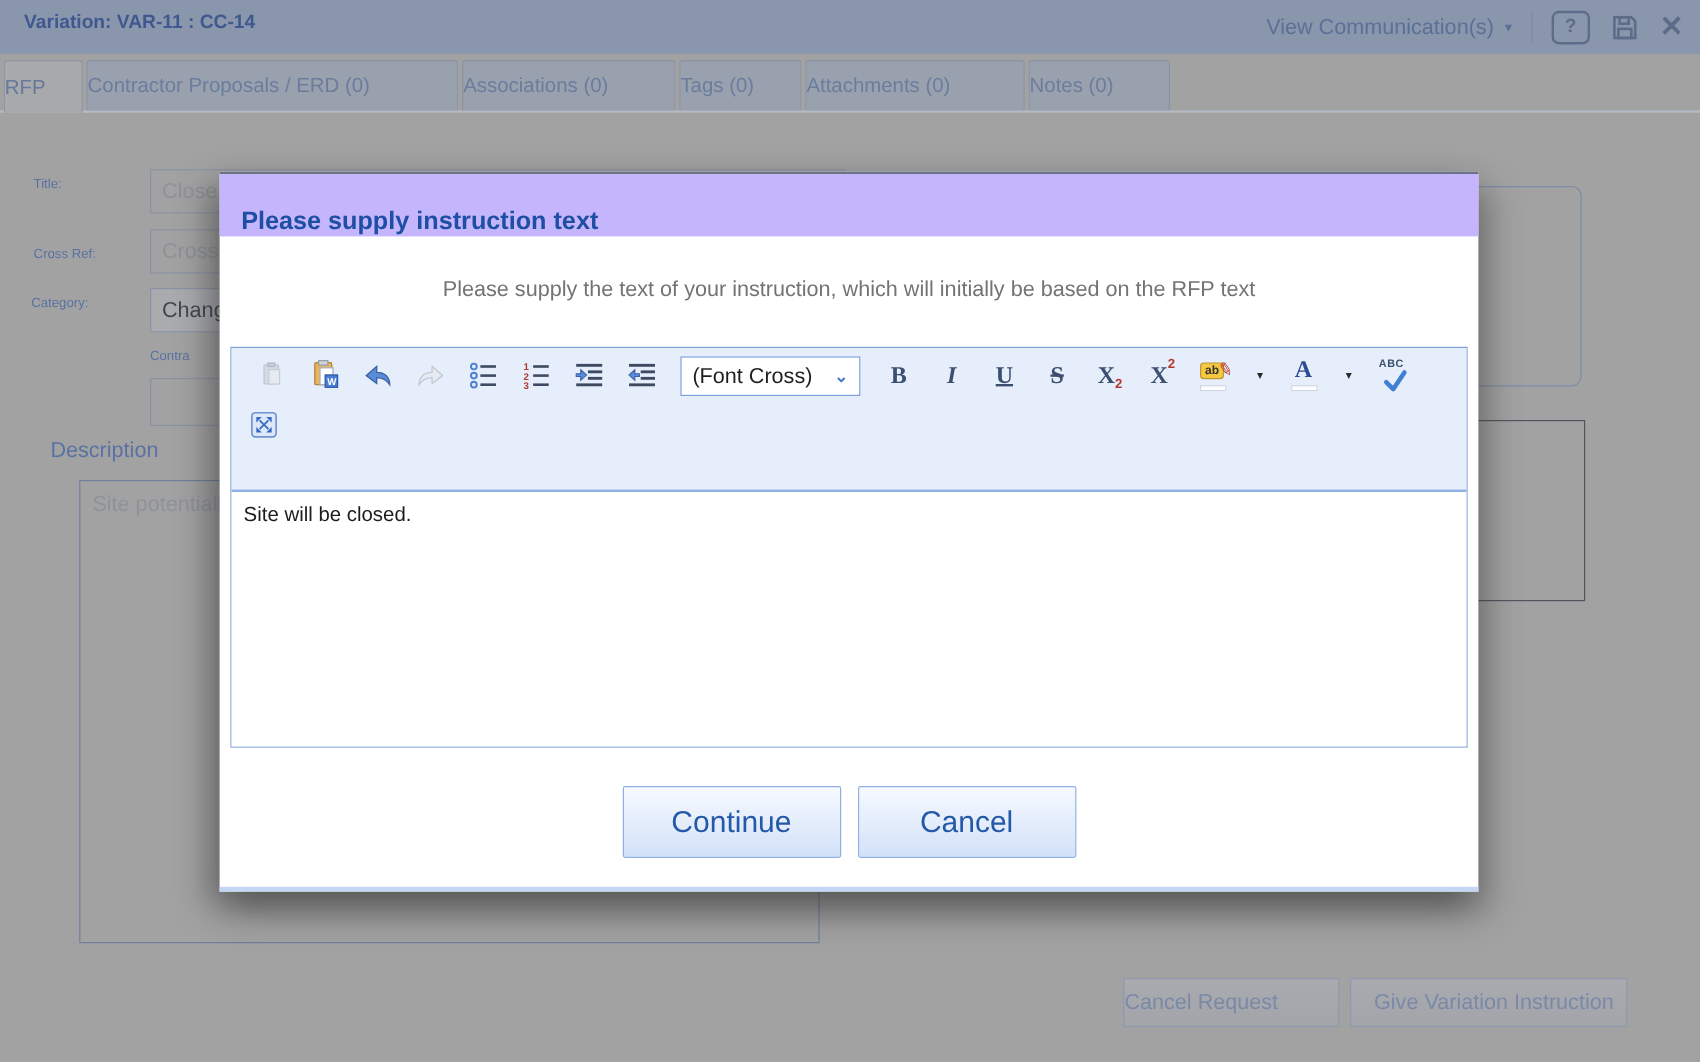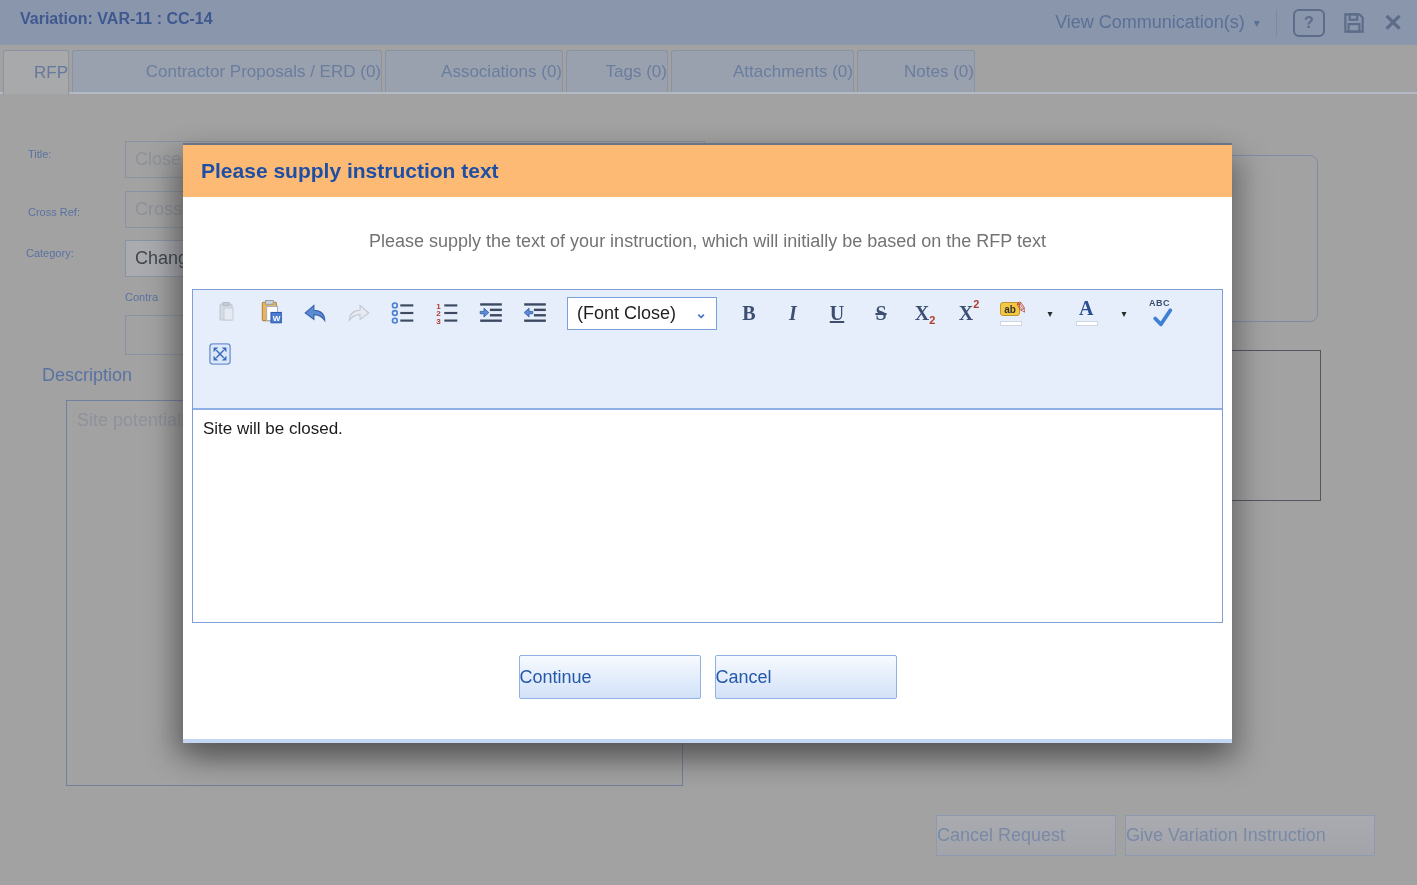--- a/index.html
+++ b/index.html
@@ -18,40 +18,40 @@
   .help-box { width:32px; height:28px; border:2px solid #5d6c89; border-radius:6px;
     color:#5d6c89; font-size:16px; font-weight:bold; display:flex; align-items:center; justify-content:center; }
   .hdr-icon { display:flex; align-items:center; justify-content:center; cursor:pointer; }
   .close-x { font-size:24px; color:#5d6c89; font-weight:bold; line-height:1; }
 
   
   .tabbar { position:absolute; left:0; top:52px; width:1417px; height:42px;
     border-bottom:2px solid #b4bac3; display:flex; align-items:flex-end; }
   .tab { height:42px; margin-left:3px; background:#99a1af; border:1px solid #8a93a3; border-bottom:none;
     border-radius:3px 3px 0 0; color:#6b7d9d; font-size:17px; display:flex; align-items:center;
-    justify-content:flex-end; cursor:pointer; }
+    justify-content:flex-start; cursor:pointer; }
   .tab.active { background:#a8a9ab; height:44px; margin-bottom:-2px; color:#66789b; z-index:2; }
 
   
   .bg-label { position:absolute; color:#5a72a2; font-size:11px; }
   .bg-input { position:absolute; border:1px solid #8a93a4; background:transparent;
     color:#8e9299; font-size:18px; display:flex; align-items:center; padding-left:9px; }
   .bg-select { background:#a9abaf; color:#41464e; }
   .bg-textarea { position:absolute; border:1px solid #70809c; color:#8e9299; font-size:18px;
     padding:9px 10px; background:transparent; }
   .bg-box-rounded { position:absolute; border:1px solid #7e8ca7; border-radius:8px; }
   .bg-box-square { position:absolute; border:1px solid #51565f; }
   .bg-btn { position:absolute; height:41px; border:1px solid #8e9ab0; color:#7a8aa6; font-size:18px;
     background:linear-gradient(#a9abb0,#a2a4a9); display:flex; align-items:center; justify-content:flex-start; cursor:pointer; }
 
   
   .modal { position:absolute; left:183px; top:143px; width:1049px; height:600px; background:#ffffff;
     border-top:2px solid #6b7485; border-bottom:4px solid #c3d6f4;
     box-shadow:-10px 12px 26px rgba(45,45,45,.45), 10px 16px 26px rgba(45,45,45,.35); z-index:10; }
-  .modal-header { width:100%; height:52px; background:#fdba74; display:flex; align-items:center; padding-left:18px; }
+  .modal-header { width:100%; height:52px; background:#c4b5fd; display:flex; align-items:flex-end; padding-left:18px; }
   .modal-title { font-size:21px; font-weight:bold; color:#1e4fa4; }
   .modal-message { position:absolute; left:0; top:86px; width:100%; text-align:center; color:#737373; font-size:18px; }
 
   
   .editor { position:absolute; left:9px; top:144px; width:1031px; height:334px; border:1px solid #7da0d8; }
   .toolbar { background:#e6eefb; border-bottom:2px solid #8fb0e4; height:120px; position:relative; }
   .tb-row1 { display:flex; align-items:center; height:46px; padding-left:12px; }
   .tb-row2 { display:flex; align-items:center; height:36px; padding-left:10px; }
   .tb-btn { width:44px; height:34px; display:flex; align-items:center; justify-content:center; cursor:pointer; }
   .tb-btn.narrow { width:30px; }
@@ -71,22 +71,22 @@
   .hl-pencil { position:absolute; right:-2px; top:-1px; font-size:15px; color:#bc3b2e; transform:rotate(12deg); }
   .underbar { position:absolute; left:0; bottom:0; width:22px; height:5px; background:#ffffff; border:1px solid #cfd6e2; }
   .fc-icon { position:relative; width:22px; height:26px; }
   .fc-a { position:absolute; left:3px; top:-3px; font-family:"Liberation Serif", serif; font-size:20px; font-weight:bold; color:#2b4d94; }
   .sc-icon { position:relative; width:28px; height:28px; }
   .sc-abc { position:absolute; left:2px; top:-1px; font-size:9px; font-weight:bold; color:#3c4f70; letter-spacing:.5px; }
   .editor-content { height:212px; background:#ffffff; padding:9px 10px; font-size:17px; color:#1c1c1c; cursor:text; }
 
   
   .modal-buttons { position:absolute; left:0; top:510px; width:100%; display:flex; justify-content:center; gap:14px; }
-  .dlg-btn { width:182px; height:44px; border:1px solid #8fb1e6; background:linear-gradient(#f7faff,#d2e1f8);
-    color:#2458a9; font-size:18px; display:flex; align-items:center; cursor:pointer; border-radius:2px; }
+  .dlg-btn { width:182px; height:60px; border:1px solid #8fb1e6; background:linear-gradient(#f7faff,#d2e1f8);
+    color:#2458a9; font-size:25px; display:flex; align-items:center; justify-content:center; cursor:pointer; border-radius:2px; }
   svg { display:block; }
 </style>
 </head>
 <body>
 
 <div id="stage">
 
   <div class="app-header">
     <div class="app-title">Variation: VAR-11 : CC-14</div>
     <div class="header-right">
@@ -154,21 +154,21 @@
   <div class="bg-textarea" style="left:66px; top:400px; width:617px; height:386px;">
     <span>Site potentiall</span>
   </div>
 
   <div class="bg-box-rounded" style="left:1205px; top:155px; width:113px; height:167px;"></div>
   <div class="bg-box-square" style="left:1227px; top:350px; width:94px; height:151px;"></div>
 
   <div class="bg-btn" style="left:936px; top:815px; width:180px;">
     <span>Cancel Request</span>
   </div>
-  <div class="bg-btn" style="left:1125px; top:815px; width:250px;">
+  <div class="bg-btn" style="left:1125px; top:815px; width:231px;padding-left:19px;">
     <span>Give Variation Instruction</span>
   </div>
 
   <div class="modal">
     <div class="modal-header">
       <span class="modal-title">Please supply instruction text</span>
     </div>
     <div class="modal-message">Please supply the text of your instruction, which will initially be based on the RFP text</div>
 
     <div class="editor">
@@ -241,21 +241,21 @@
             <svg width="26" height="26" viewBox="0 0 24 24">
               <rect x="2" y="3" width="20" height="2.2" fill="#3d4a61"></rect>
               <rect x="11" y="8" width="11" height="2.2" fill="#3d4a61"></rect>
               <rect x="11" y="13" width="11" height="2.2" fill="#3d4a61"></rect>
               <rect x="2" y="18" width="20" height="2.2" fill="#3d4a61"></rect>
               <path d="M10 10.5 H6.5 V7.5 L2 11.6 L6.5 15.7 V12.7 H10 Z" fill="#5b8ad6" stroke="#3a62a8" stroke-width=".8"></path>
             </svg>
           </div>
 
           <div class="fontsize-select">
-            <span class="fontsize-label">(Font Close)</span>
+            <span class="fontsize-label">(Font Cross)</span>
             <span class="fontsize-chev">⌄</span>
           </div>
 
           <div class="tb-btn">
             <span class="tb-glyph">B</span>
           </div>
           <div class="tb-btn">
             <span class="tb-glyph g-italic">I</span>
           </div>
           <div class="tb-btn">

